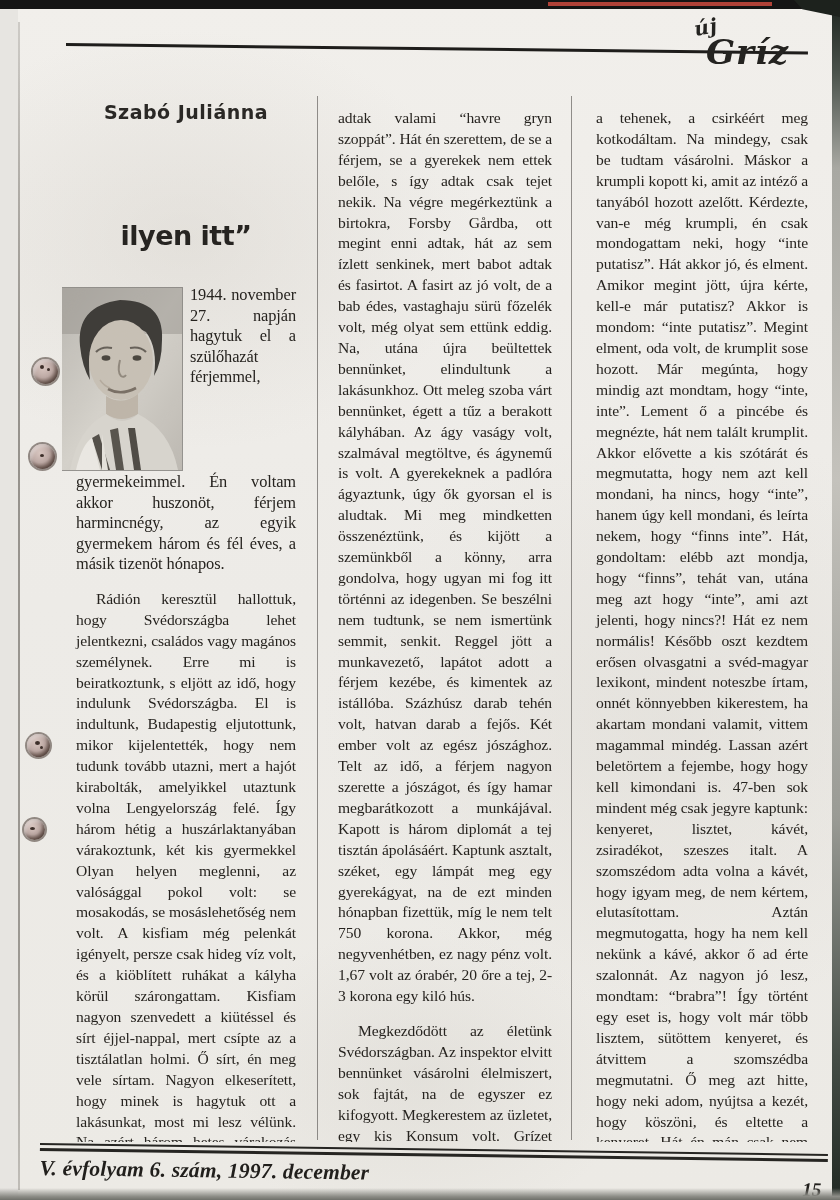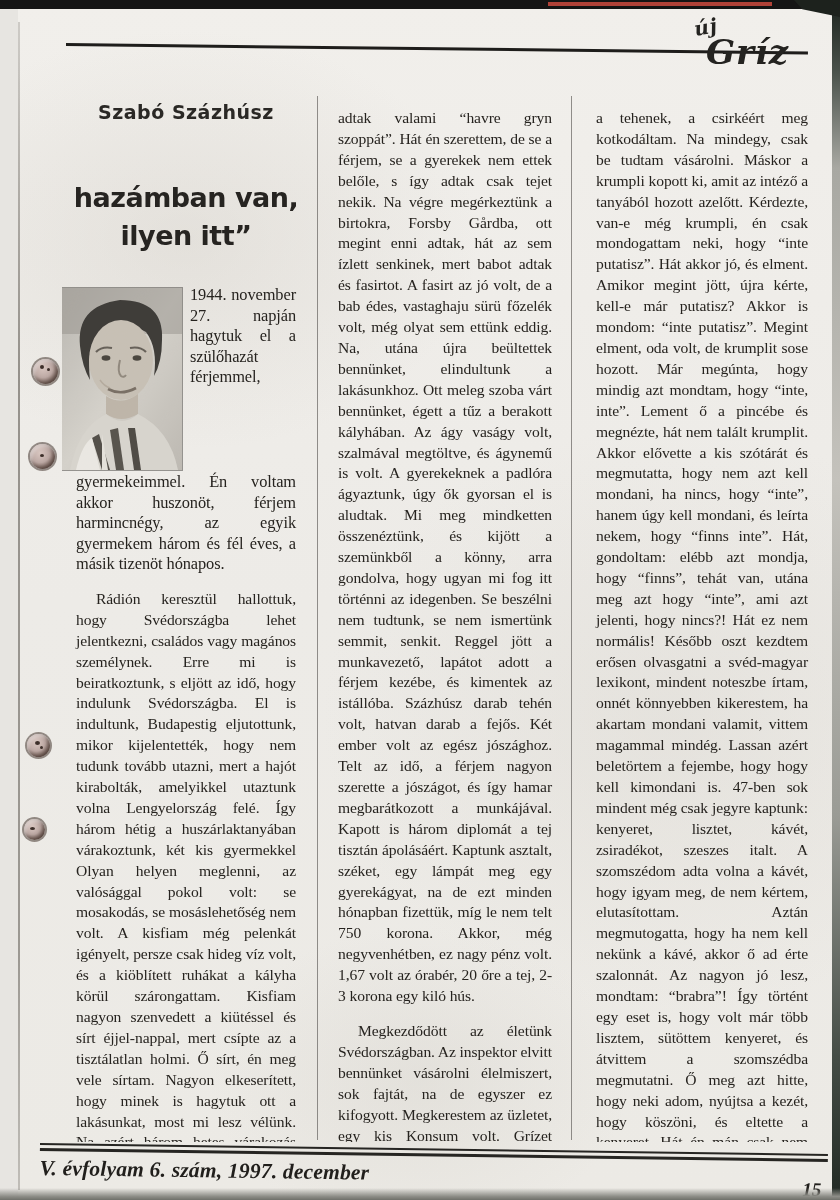--- a/index.html
+++ b/index.html
@@ -105,24 +105,24 @@
   <div class="masthead">
     <span class="mast-prefix">új</span>
     <span class="mast-name">Gríz</span>
   </div>
 
   <div class="columns">
     <div class="colsep sep1"></div>
     <div class="colsep sep2"></div>
 
     <div class="col col1">
-      <div class="author">Szabó Százhúsz</div>
+      <div class="author">Szabó Juliánna</div>
       <div class="headline">
         <br>
-        <span>hazámban van,</span><br>
+        <br>
         <span>ilyen itt”</span>
       </div>
       <div class="intro-wrap">
         <svg class="photo" viewBox="0 0 120 182" xmlns="http://www.w3.org/2000/svg">
           <defs>
             <linearGradient id="pbg" x1="0" y1="0" x2="1" y2="1">
               <stop offset="0" stop-color="#b9b6b0"></stop>
                 <stop offset="0.5" stop-color="#d6d3cc"></stop>
                 <stop offset="1" stop-color="#bcb8b1"></stop>
             </linearGradient>

